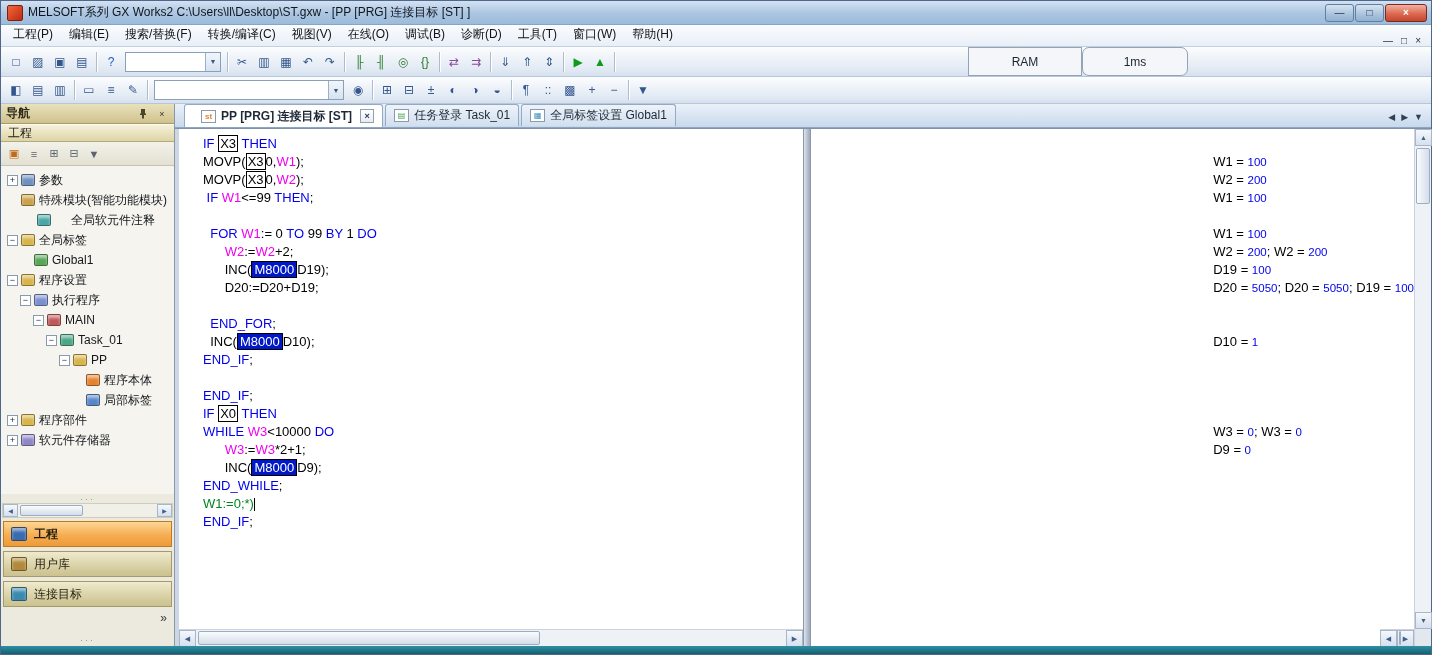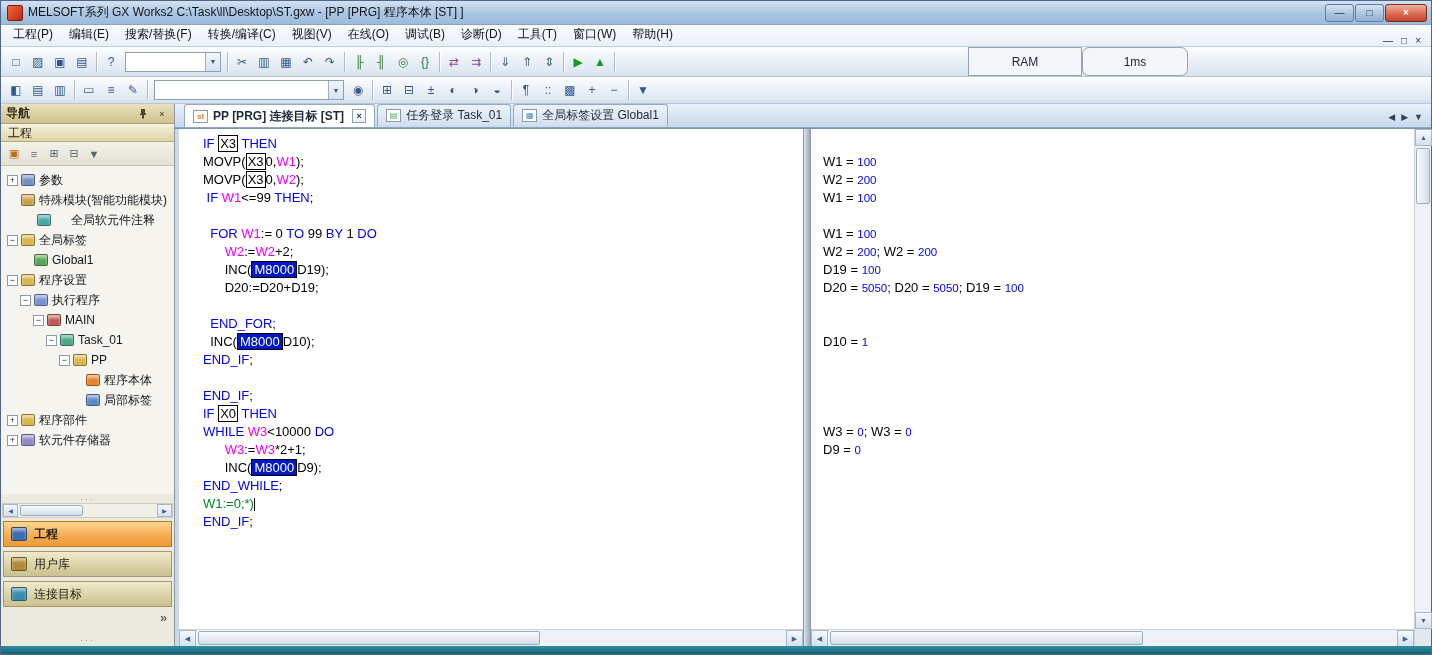--- a/index.html
+++ b/index.html
@@ -70,21 +70,21 @@
 .tab.active{background:#fff;font-weight:bold;height:23px;}
 .tab-icon{width:15px;height:13px;flex:none;border:1px solid #8c98ac;background:#fff;font-size:8px;font-weight:bold;display:flex;align-items:center;justify-content:center;}
 .tab-close{width:14px;height:14px;flex:none;border:1px solid #92a0b2;display:flex;align-items:center;justify-content:center;font-size:9px;color:#2c3a4c;background:linear-gradient(#ffffff,#e6edf5);margin-left:3px;}
 .tab-scroll{display:flex;align-items:center;gap:6px;padding:0 8px 5px;color:#30405a;font-size:9px;flex:none;}
 
 
 .editor{flex:1;display:flex;min-height:0;border-top:1px solid #7e93ab;background:#a8b4c4;}
 .pane{display:flex;flex-direction:column;min-width:0;background:#fff;}
 .pane-code{width:628px;flex:none;border-left:4px solid #cdd7e4;}
 .pane-divider{width:8px;flex:none;background:linear-gradient(90deg,#dde4ec,#b4c0ce 60%,#9fabbb);border-left:1px solid #8c98a8;border-right:1px solid #8c98a8;}
-.pane-monitor{flex:1;}
+.pane-monitor{flex:1;align-items:flex-end;}
 .code{flex:1;overflow:hidden;padding:6px 0 0 24px;font-size:13px;line-height:18px;}
 #monitor{padding-left:12px;}
 .code-line{height:18px;white-space:pre;}
 .seg-kw{color:#0000ee;}
 .seg-var{color:#f000f0;}
 .seg-pl{color:#000;}
 .seg-cm{color:#00851f;}
 .seg-box{border:1px solid #000;padding:0 1px;color:#000;}
 .seg-on{background:#0018c8;color:#fff;border:1px solid #000;padding:0 2px;}
 .seg-val{color:#0000ee;font-size:11.5px;}
@@ -103,21 +103,21 @@
 
 .bottom-edge{height:8px;flex:none;background:linear-gradient(#2e90a6,#14606f);}
 </style>
 </head>
 <body>
 
 <div class="window">
 
   <div class="titlebar">
     <div class="app-icon"></div>
-    <div class="title-text">MELSOFT系列 GX Works2 C:\Task\ll\Desktop\ST.gxw - [PP [PRG] 程序本体 [ST] ]</div>
+    <div class="title-text">MELSOFT系列 GX Works2 C:\Users\ll\Desktop\ST.gxw - [PP [PRG] 连接目标 [ST] ]</div>
     <div class="win-controls">
       <div class="wbtn">—</div>
       <div class="wbtn">□</div>
       <div class="wbtn close">×</div>
     </div>
   </div>
 
   <div class="menubar">
     <div class="menu-items" id="menu-items">
         <span class="menu-item">工程(P)</span>
@@ -328,21 +328,21 @@
       <div class="nav-footer">
         <span class="chev">»</span>
         <span class="dots">···</span>
       </div>
     </div>
 
     <div class="content">
       <div class="tabbar">
         <div class="tabs" id="tabs">
             <div class="tab active">
-              <span class="tab-icon" style="color: rgb(229, 130, 46);">st</span>
+              <span class="tab-icon" style="color: rgb(229, 130, 46); margin-left: 8px;">st</span>
               <span class="tab-label">PP [PRG] 连接目标 [ST]</span>
               <span class="tab-close">×</span>
             </div>
             <div class="tab">
               <span class="tab-icon" style="color: rgb(47, 158, 68);">▤</span>
               <span class="tab-label">任务登录 Task_01</span>
             </div>
             <div class="tab">
               <span class="tab-icon" style="color: rgb(43, 138, 184);">▦</span>
               <span class="tab-label">全局标签设置 Global1</span>

